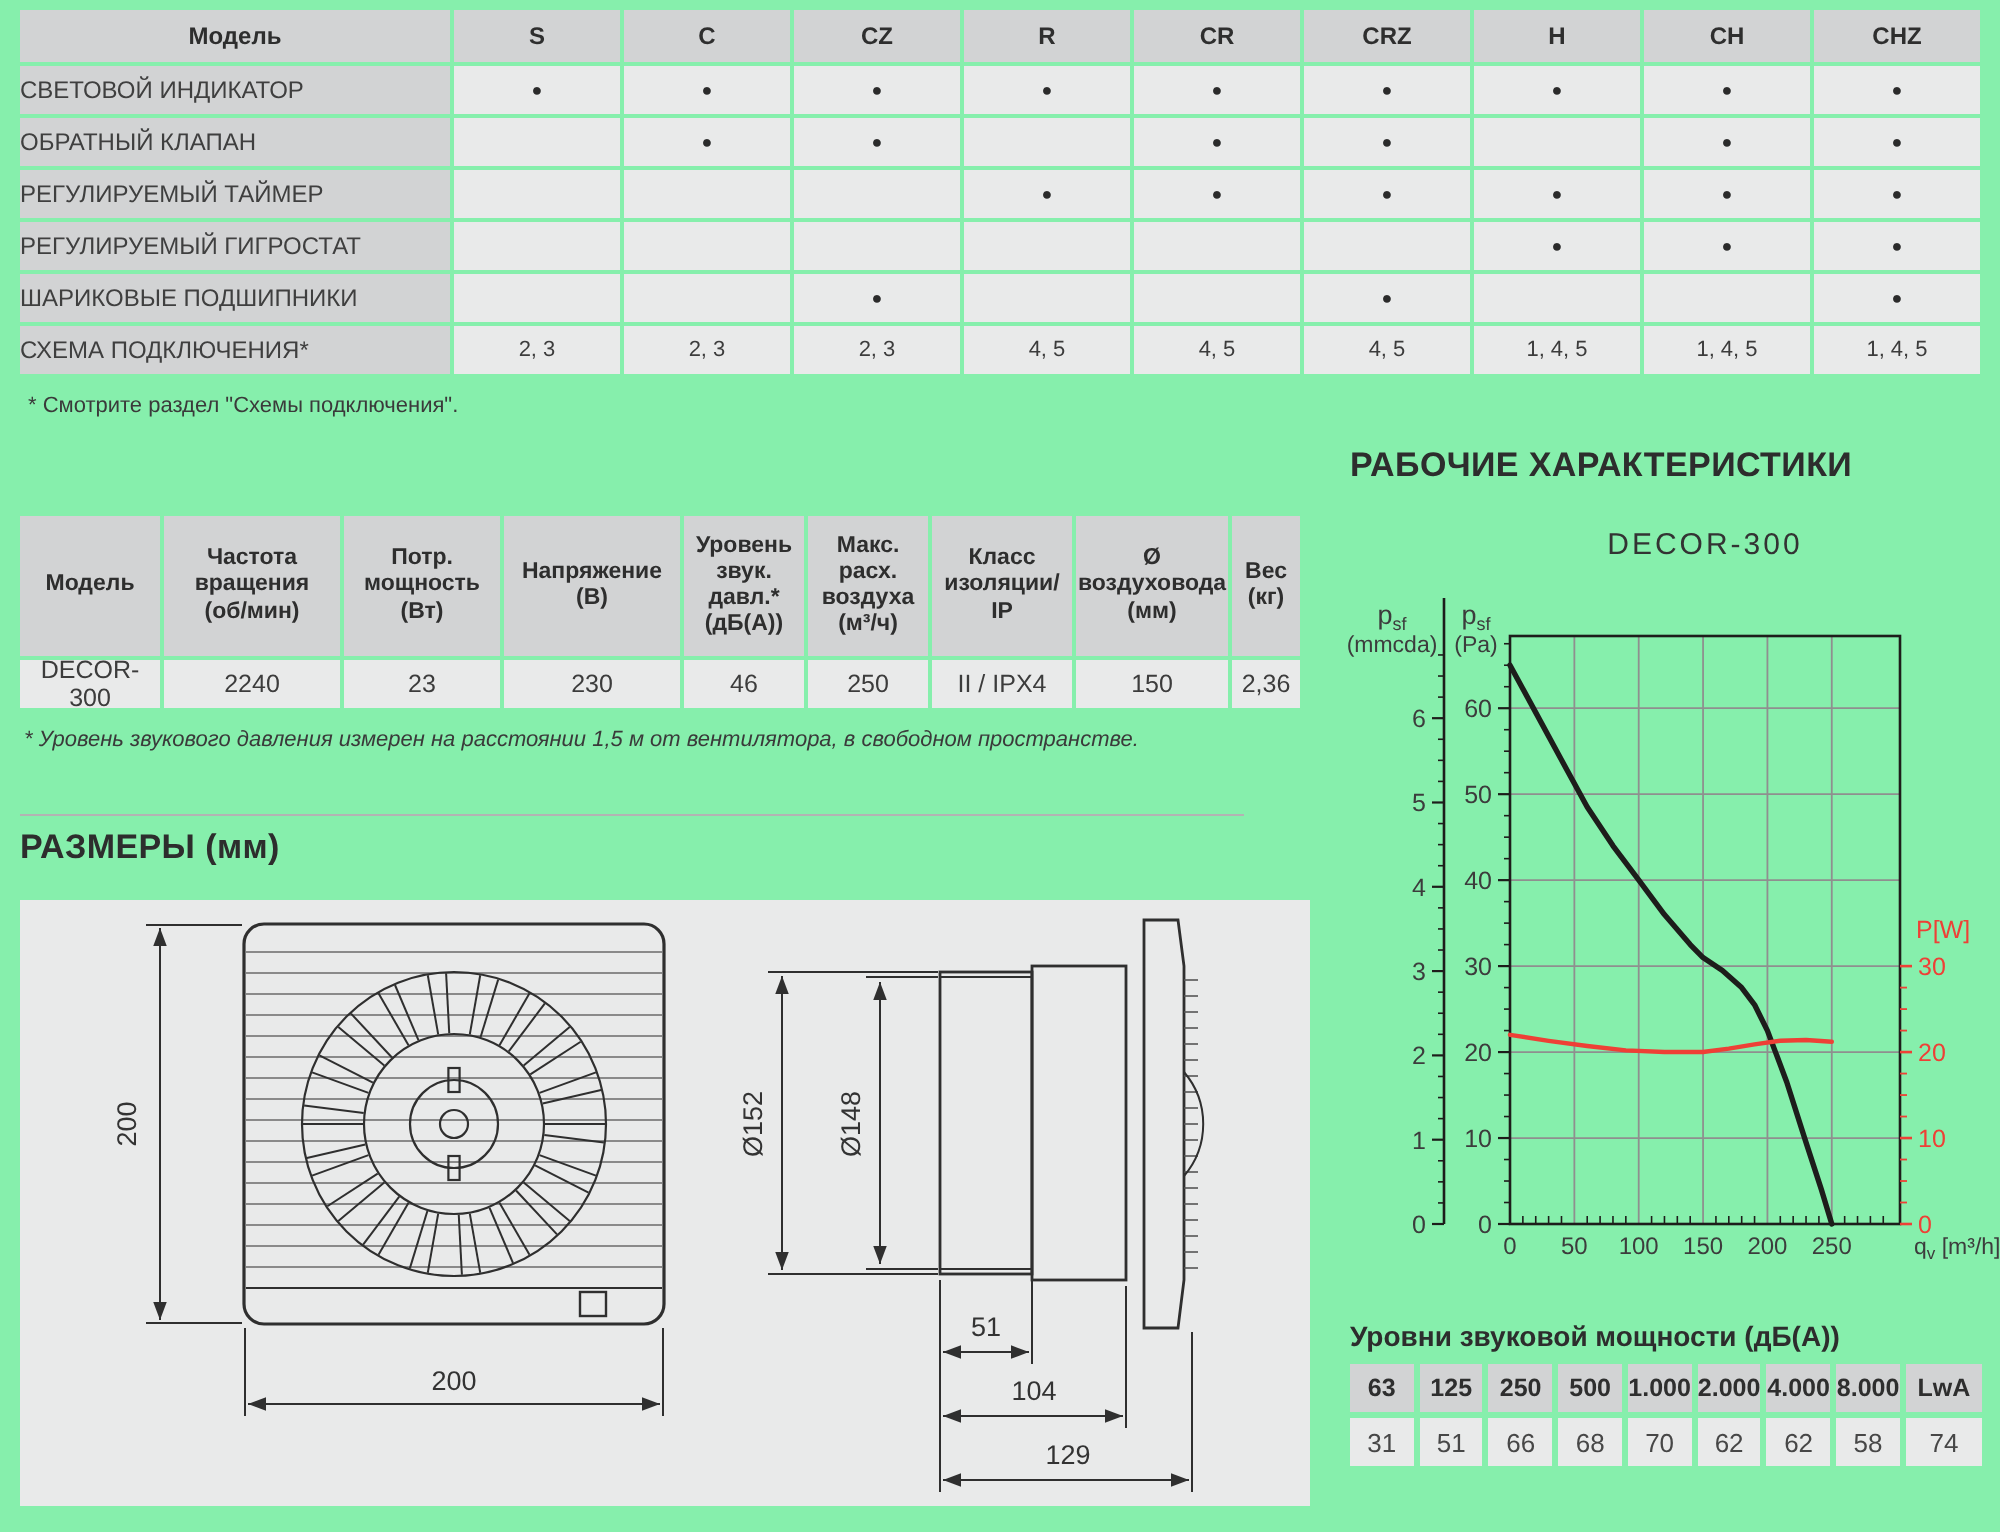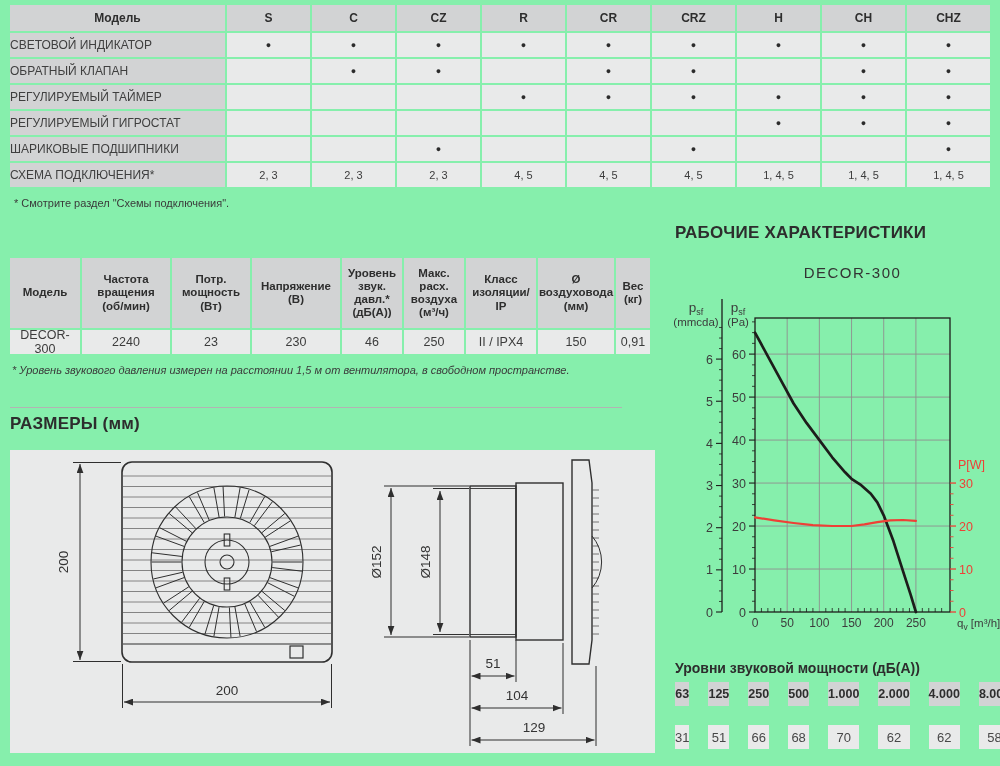--- a/index.html
+++ b/index.html
@@ -44,21 +44,21 @@
   
   #perf-title { left:675px; top:223px; }
   #chart-title { position:absolute; left:755px; top:264px; width:195px; text-align:center;
     font-size:15px; letter-spacing:1.5px; color:#333; }
   #chart-wrap { position:absolute; left:660px; top:287px; width:340px; height:358px; }
   #chart-wrap svg text { font-family:"Liberation Sans","DejaVu Sans",sans-serif; }
 
   
   #sound-title { position:absolute; left:675px; top:660px; font-size:14px; font-weight:bold; color:#2d2d2d; }
   #sound-table { position:absolute; left:675px; top:682px; width:316px;
-    display:grid; grid-template-columns:repeat(8,1fr) 1.2fr; grid-template-rows:24px 24px; gap:19px; }
+    display:grid; grid-template-columns:repeat(8,1fr) 1.2fr; grid-template-rows:24px 24px; gap:3px; }
   .shdr { background:#d2d3d4; font-weight:bold; font-size:12.5px; color:#2e2e2e; }
   .sval { background:#e9eaea; font-size:13px; color:#474747; }
 </style>
 </head>
 <body>
 
 <div id="page">
 
   <div id="models-table">
       <div class="cell hdr">Модель</div>
@@ -170,21 +170,21 @@
         <div>(кг)</div>
       </div>
       <div class="cell tval">DECOR-300</div>
       <div class="cell tval">2240</div>
       <div class="cell tval">23</div>
       <div class="cell tval">230</div>
       <div class="cell tval">46</div>
       <div class="cell tval">250</div>
       <div class="cell tval">II / IPX4</div>
       <div class="cell tval">150</div>
-      <div class="cell tval">0,91</div>
+      <div class="cell tval">2,36</div>
     </div>
   <div class="footnote" style="left:12px; top:364px;font-style:italic;">* Уровень звукового давления измерен на расстоянии 1,5 м от вентилятора, в свободном пространстве.</div>
 
   <div id="divider"></div>
   <div class="h-title" style="left:10px; top:414px;">РАЗМЕРЫ (мм)</div>
 
   <div id="dim-panel">
     <svg width="645" height="303" viewBox="0 0 645 303">
       <defs>
         <marker id="ae" viewBox="0 0 8 6" refX="8" refY="3" markerWidth="9" markerHeight="7" orient="auto">

